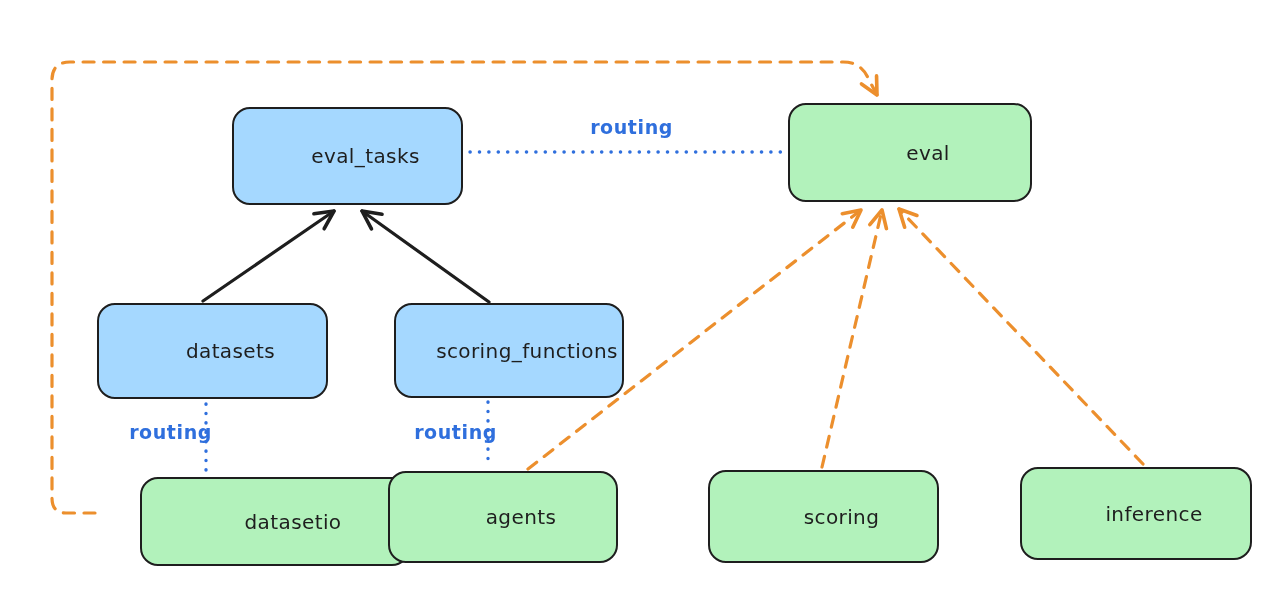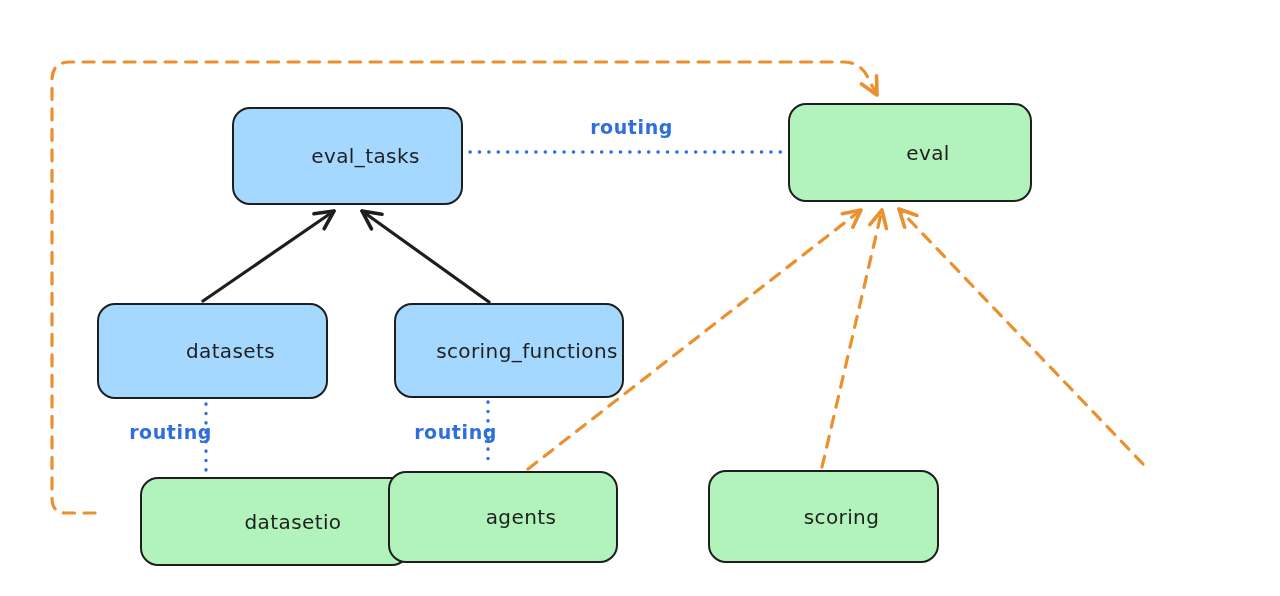--- a/index.html
+++ b/index.html
@@ -102,18 +102,21 @@
   </div>
   <div class="node green node-datasetio">
     <span>datasetio</span>
   </div>
   <div class="node green node-scoring">
     <span>agents</span>
   </div>
   <div class="node green node-agents">
     <span>scoring</span>
   </div>
+  <div class="node green node-inference">
+    <span>inference</span>
+  </div>
 
   <div class="edge-label edge-label-top">routing</div>
   <div class="edge-label edge-label-left">routing</div>
   <div class="edge-label edge-label-middle">routing</div>
 
 </div>
 
 </body></html>

